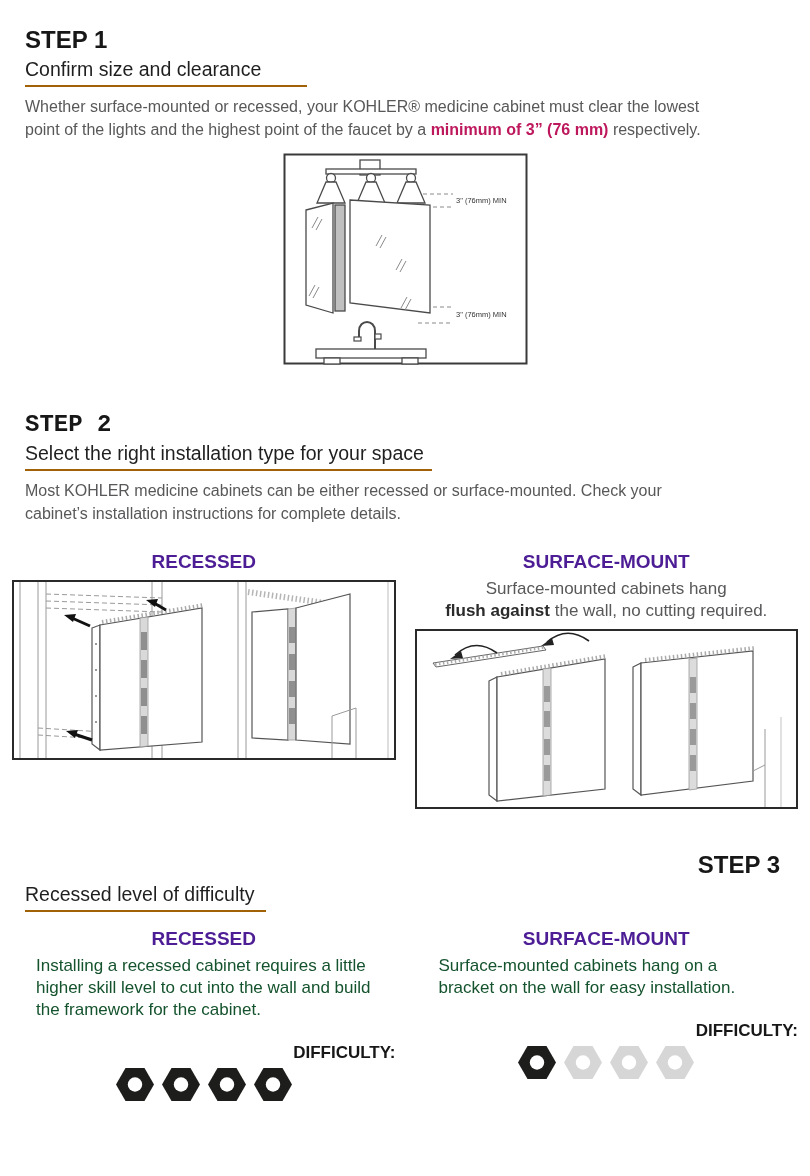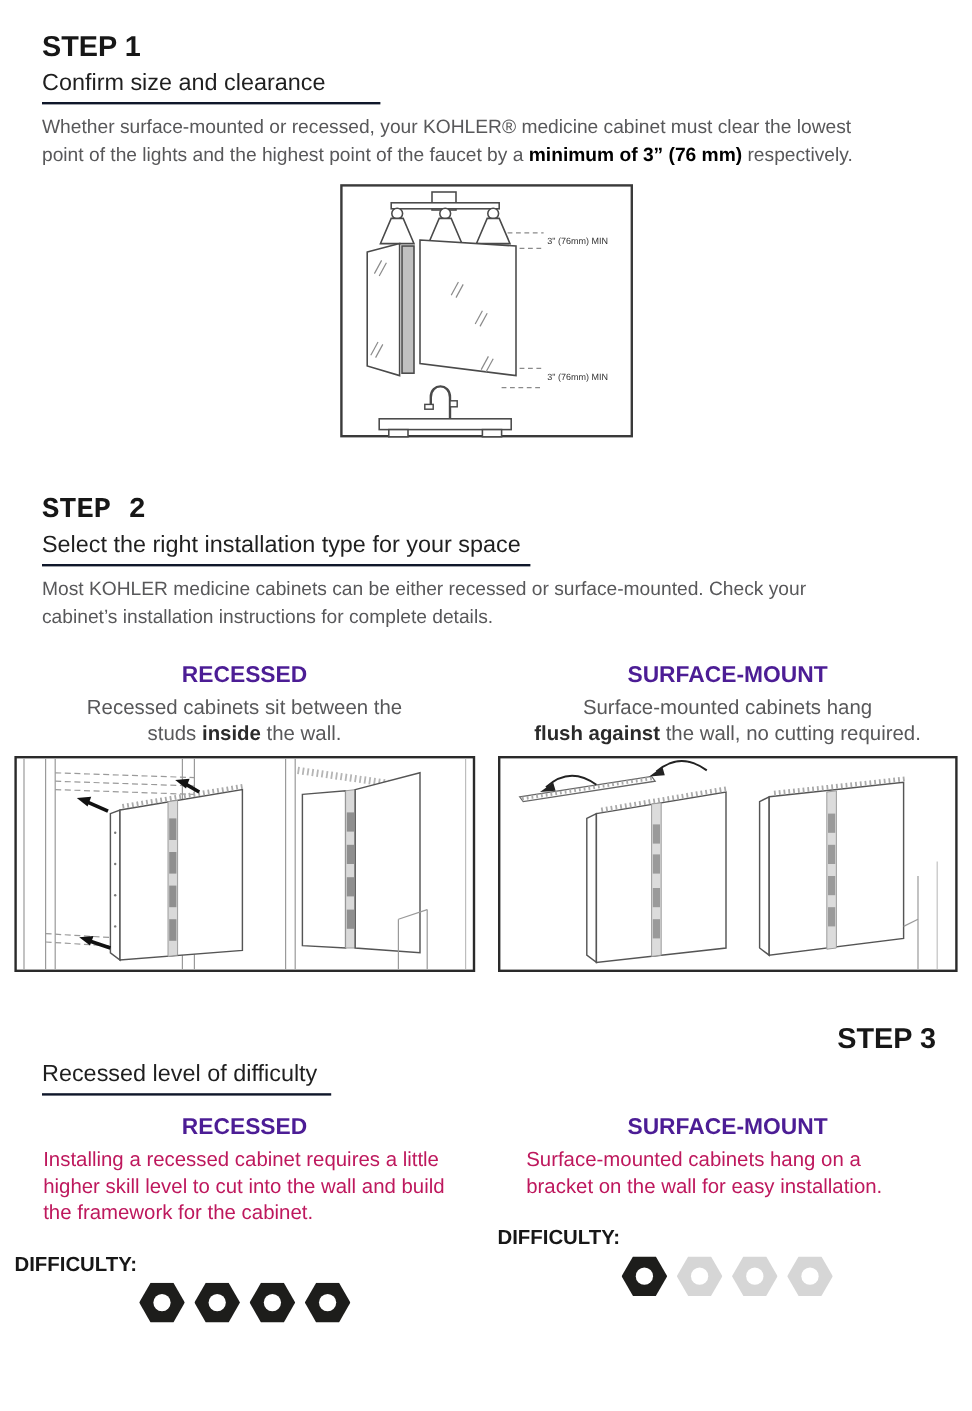--- a/index.html
+++ b/index.html
@@ -8,57 +8,57 @@
     width:810px; height:1176px; overflow:hidden; position:relative;
     font-family:"Liberation Sans","DejaVu Sans",sans-serif; color:#1a1a1a;
   }
   .page { width:810px; height:1176px; }
 
   .title {
     margin-top:16px; text-align:center; font-weight:bold;
     font-size:27px; line-height:30px; letter-spacing:.2px; color:#171717;
   }
 
-  .inset { margin-left:35px; margin-right:30px; }
+  .inset { margin-left:25px; margin-right:30px; }
 
   .step-label { font-size:24px; font-weight:bold; color:#171717; }
   .step1 .step-label { margin-top:26px; }
   .step2 .step-label { margin-top:42px;font-family:Liberation Mono, monospace; }
   .step3 .step-label { margin-top:42px;text-align:right; }
 
   .subtitle {
     display:inline-block; font-size:19.5px; color:#1f1f1f;
-    padding:2px 8px 4px 0; border-bottom:2px solid #0f172a; margin-top:2px;
+    padding:2px 8px 4px 0; border-bottom:2px solid #a16207; margin-top:2px;
   }
   .subtitle.wide-pad { padding-right:46px; }
   .subtitle.mid-pad { padding-right:12px; }
 
   .body-text {
     margin-top:8px; font-size:16px; line-height:23px; color:#58585a;
     white-space:pre-line;
   }
-  .body-text b { color:#000000; }
+  .body-text b { color:#be185d; }
 
   .diagram-wrap { text-align:center; margin-top:12px; }
 
   .cols { margin:26px 12px 0 12px; display:grid; grid-template-columns:1fr 1fr; gap:19px; }
   .col-heading { text-align:center; font-size:19px; font-weight:bold; color:#4c1d95; }
   .col-desc {
     margin-top:5px; text-align:center; font-size:17px; line-height:22px;
     color:#58585a; white-space:pre-line;
   }
   .col-desc b { color:#2b2b2b; }
   .panel { margin-top:7px; border:2px solid #2a2a2a; background:#fff; height:180px; }
 
   .cols3 { margin:16px 12px 0 12px; display:grid; grid-template-columns:1fr 1fr; gap:19px; }
   .col-desc-left {
     margin-top:5px; padding-left:24px; padding-right:6px; text-align:left;
-    font-size:17px; line-height:22px; color:#be185d; white-space:pre-line;
-  }
-  .difficulty { margin-top:22px; text-align:left; }
+    font-size:17px; line-height:22px; color:#14532d; white-space:pre-line;
+  }
+  .difficulty { margin-top:22px; text-align:right; }
   .difficulty-label { font-size:17px; font-weight:bold; color:#171717; }
   .nuts { margin-top:5px; display:flex; justify-content:center; gap:8px; }
   .nut { display:block; }
 
   svg text { font-family:"Liberation Sans","DejaVu Sans",sans-serif; }
 </style>
 </head>
 <body>
 
 <div class="page">
@@ -136,22 +136,20 @@
       <div class="step-label">STEP 2</div>
       <div><span class="subtitle">Select the right installation type for your space</span></div>
       <p class="body-text">Most KOHLER medicine cabinets can be either recessed or surface-mounted. Check your
 cabinet’s installation instructions for complete details.</p>
     </div>
 
     <div class="cols">
 
       <div>
         <div class="col-heading">RECESSED</div>
-        <p class="col-desc"><span>Recessed cabinets sit between the
-studs </span><b>inside</b><span> the wall.</span></p>
         <div class="panel">
           <svg width="379" height="176" viewBox="0 0 379 176">
 
             <g stroke="#9a9a9a" stroke-width="1">
               <line x1="6" y1="0" x2="6" y2="176"></line>
               <line x1="24" y1="0" x2="24" y2="176"></line>
                 <line x1="32" y1="0" x2="32" y2="176"></line>
               <line x1="138" y1="0" x2="138" y2="176"></line>
                 <line x1="148" y1="0" x2="148" y2="176"></line>
               <line x1="224" y1="0" x2="224" y2="176"></line>

